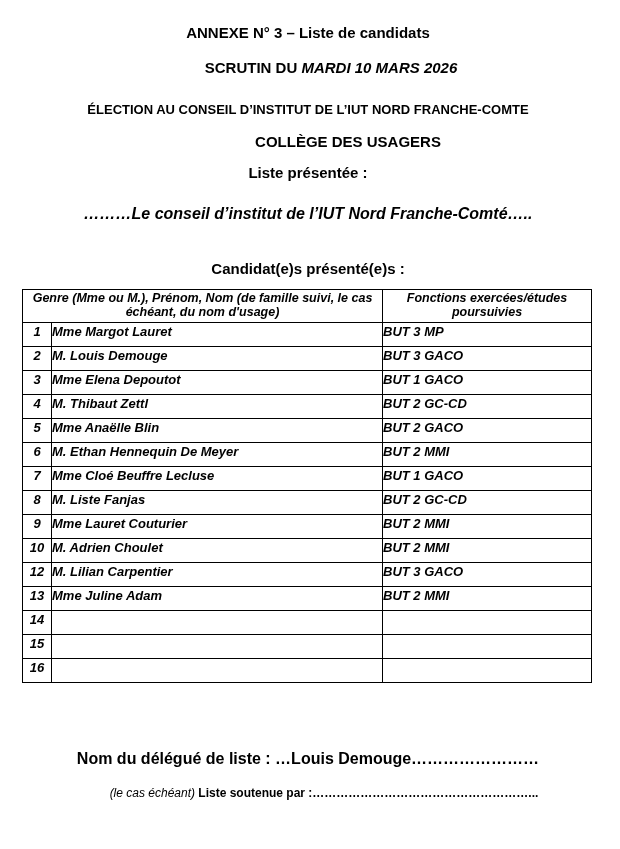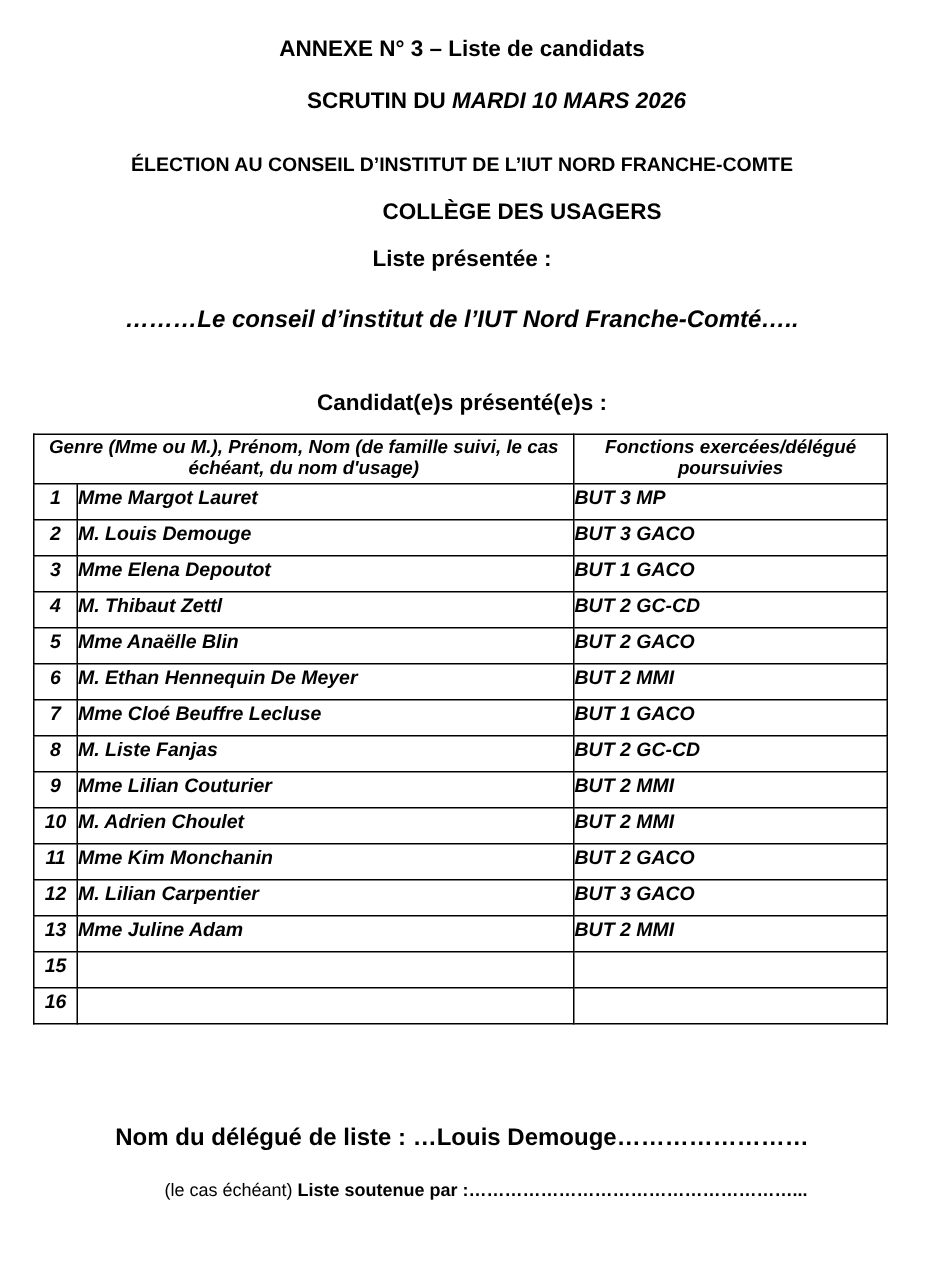--- a/index.html
+++ b/index.html
@@ -34,21 +34,21 @@
   table.cands td { height: 23px; line-height: 17px; }
   td.num { text-align: center; }
   td.name { padding-left: 4px; white-space: nowrap; }
   td.func { padding-left: 3px; white-space: nowrap; }
   col.c1 { width: 29px; }
   col.c2 { width: 331px; }
   col.c3 { width: 209px; }
 
   #footer1 { top: 750px; font-size: 16px; }
   #footer2 { top: 786px; font-size: 12px; }
-  #footer2 .it { font-weight: normal; margin-left: 32px; }
+  #footer2 .it { font-style: italic; font-weight: normal; margin-left: 32px; }
 </style>
 </head>
 <body>
 
 <div class="center" id="t1">ANNEXE N° 3 – Liste de candidats</div>
 <div class="center" id="t2"><span>SCRUTIN DU </span><i>MARDI 10 MARS 2026</i></div>
 <div class="center" id="t3">ÉLECTION AU CONSEIL D’INSTITUT DE L’IUT NORD FRANCHE-COMTE</div>
 <div class="center" id="t4">COLLÈGE DES USAGERS</div>
 <div class="center" id="t5">Liste présentée :</div>
 <div class="center" id="t6">………Le conseil d’institut de l’IUT Nord Franche-Comté…..</div>
@@ -56,21 +56,21 @@
 
 <table class="cands">
   <colgroup>
       <col class="c1">
       <col class="c2">
       <col class="c3">
     </colgroup>
   <thead>
     <tr>
       <th colspan="2" class="hname">Genre (Mme ou M.), Prénom, Nom (de famille suivi, le cas échéant, du nom d'usage)</th>
-      <th class="hfunc">Fonctions exercées/délégué poursuivies</th>
+      <th class="hfunc">Fonctions exercées/études poursuivies</th>
     </tr>
   </thead>
   <tbody id="tbody">
       <tr>
         <td class="num">1</td>
         <td class="name">Mme Margot Lauret</td>
         <td class="func">BUT 3 MP</td>
       </tr>
       <tr>
         <td class="num">2</td>
@@ -102,42 +102,42 @@
         <td class="name">Mme Cloé Beuffre Lecluse</td>
         <td class="func">BUT 1 GACO</td>
       </tr>
       <tr>
         <td class="num">8</td>
         <td class="name">M. Liste Fanjas</td>
         <td class="func">BUT 2 GC-CD</td>
       </tr>
       <tr>
         <td class="num">9</td>
-        <td class="name">Mme Lilian Couturier</td>
+        <td class="name">Mme Lauret Couturier</td>
         <td class="func">BUT 2 MMI</td>
       </tr>
       <tr>
         <td class="num">10</td>
         <td class="name">M. Adrien Choulet</td>
         <td class="func">BUT 2 MMI</td>
-      </tr>
-      <tr>
-        <td class="num">11</td>
-        <td class="name">Mme Kim Monchanin</td>
-        <td class="func">BUT 2 GACO</td>
       </tr>
       <tr>
         <td class="num">12</td>
         <td class="name">M. Lilian Carpentier</td>
         <td class="func">BUT 3 GACO</td>
       </tr>
       <tr>
         <td class="num">13</td>
         <td class="name">Mme Juline Adam</td>
         <td class="func">BUT 2 MMI</td>
+      </tr>
+      <tr>
+        <td class="num">14</td>
+        <td class="name"></td>
+        <td class="func"></td>
       </tr>
       <tr>
         <td class="num">15</td>
         <td class="name"></td>
         <td class="func"></td>
       </tr>
       <tr>
         <td class="num">16</td>
         <td class="name"></td>
         <td class="func"></td>

